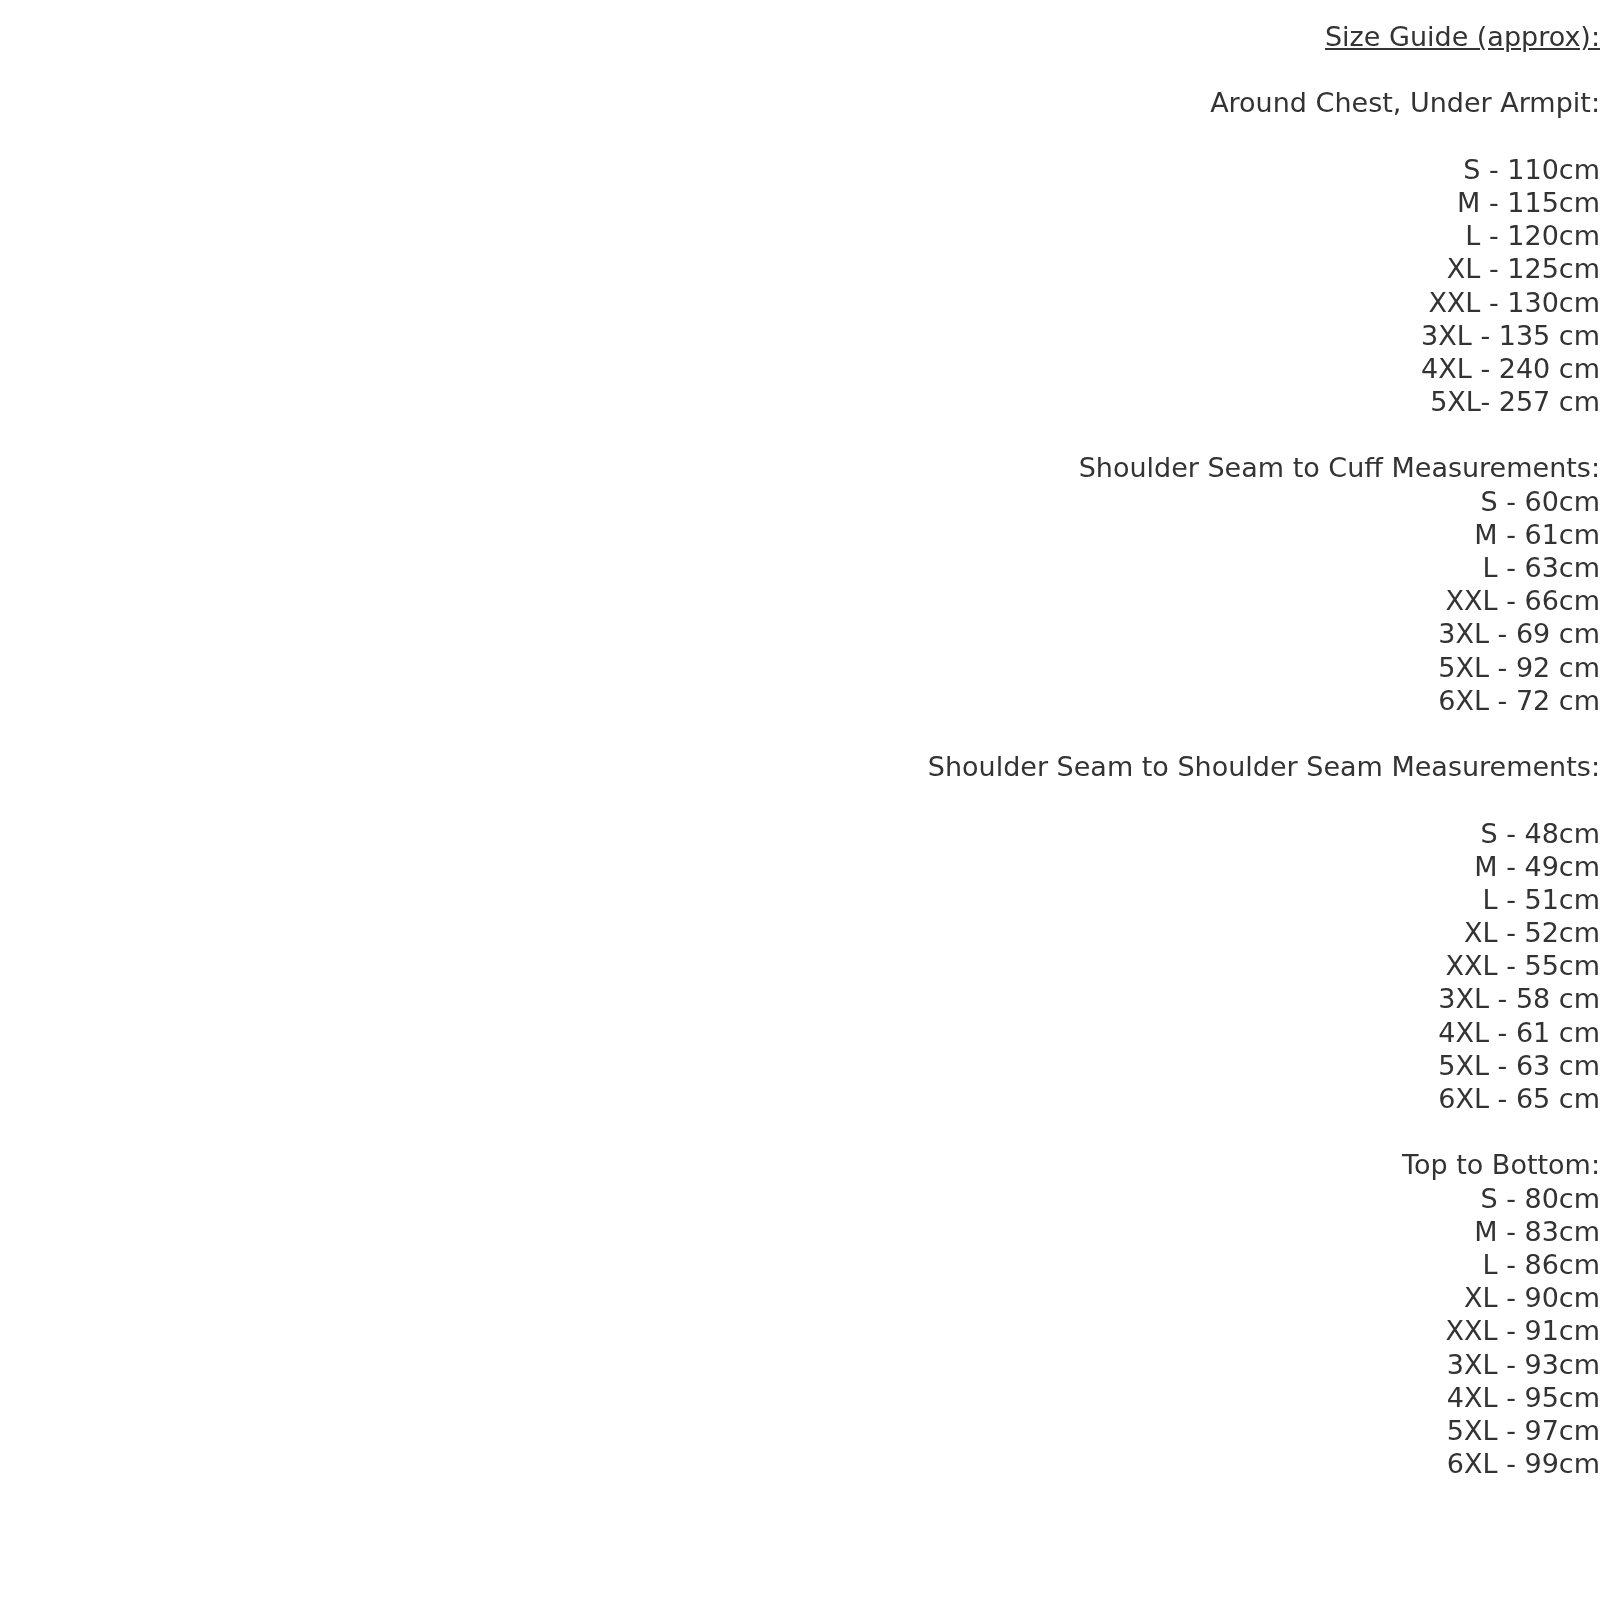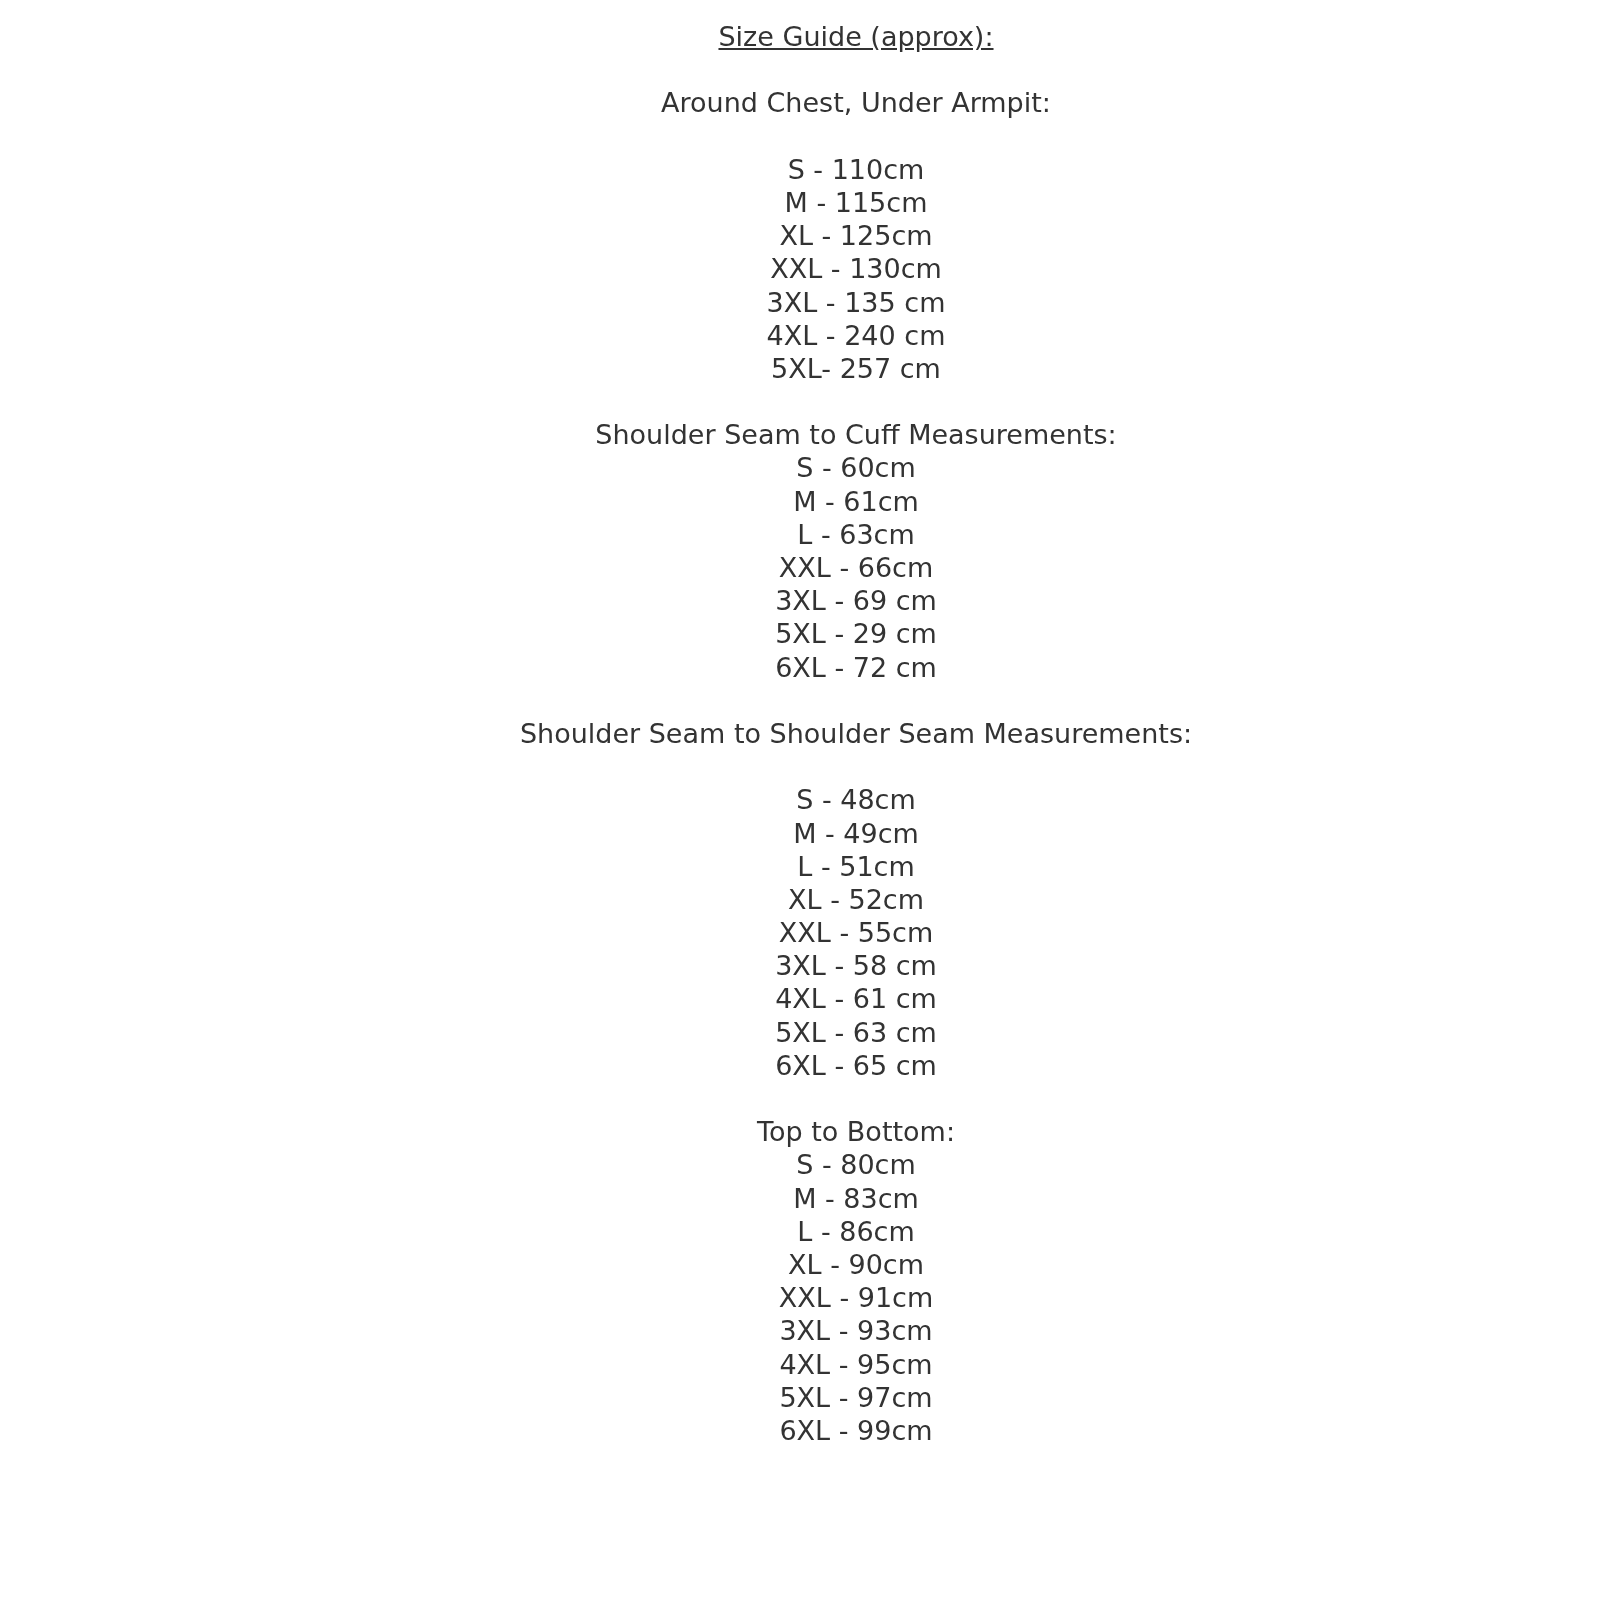--- a/index.html
+++ b/index.html
@@ -10,21 +10,21 @@
     background: #ffffff;
     color: #333333;
     font-family: "DejaVu Sans", sans-serif;
     font-size: 27px;
     overflow: hidden;
   }
   .doc {
     box-sizing: border-box;
     width: 100%;
     padding: 20px 0 0 112px; 
-    text-align: center;
+    text-align: right;
   }
   .line {
     height: var(--lh);
     line-height: var(--lh);
     margin: 0;
     white-space: pre;
   }
   .gap { height: var(--lh); }
   .title { text-decoration: underline; }
 </style>
@@ -34,36 +34,37 @@
 <div class="doc">
 
   <p class="line title">Size Guide (approx):</p>
   <div class="gap"></div>
 
   <section>
     <p class="line heading">Around Chest, Under Armpit:</p>
     <div class="gap"></div>
     <p class="line">S - 110cm</p>
     <p class="line">M - 115cm</p>
+    <p class="line">L - 120cm</p>
     <p class="line">XL - 125cm</p>
     <p class="line">XXL - 130cm</p>
     <p class="line">3XL - 135 cm</p>
     <p class="line">4XL - 240 cm</p>
     <p class="line">5XL- 257 cm</p>
   </section>
   <div class="gap"></div>
 
   <section>
     <p class="line heading">Shoulder Seam to Cuff Measurements:</p>
     <p class="line">S - 60cm</p>
     <p class="line">M - 61cm</p>
     <p class="line">L - 63cm</p>
     <p class="line">XXL - 66cm</p>
     <p class="line">3XL - 69 cm</p>
-    <p class="line">5XL - 29 cm</p>
+    <p class="line">5XL - 92 cm</p>
     <p class="line">6XL - 72 cm</p>
   </section>
   <div class="gap"></div>
 
   <section>
     <p class="line heading">Shoulder Seam to Shoulder Seam Measurements:</p>
     <div class="gap"></div>
     <p class="line">S - 48cm</p>
     <p class="line">M - 49cm</p>
     <p class="line">L - 51cm</p>

